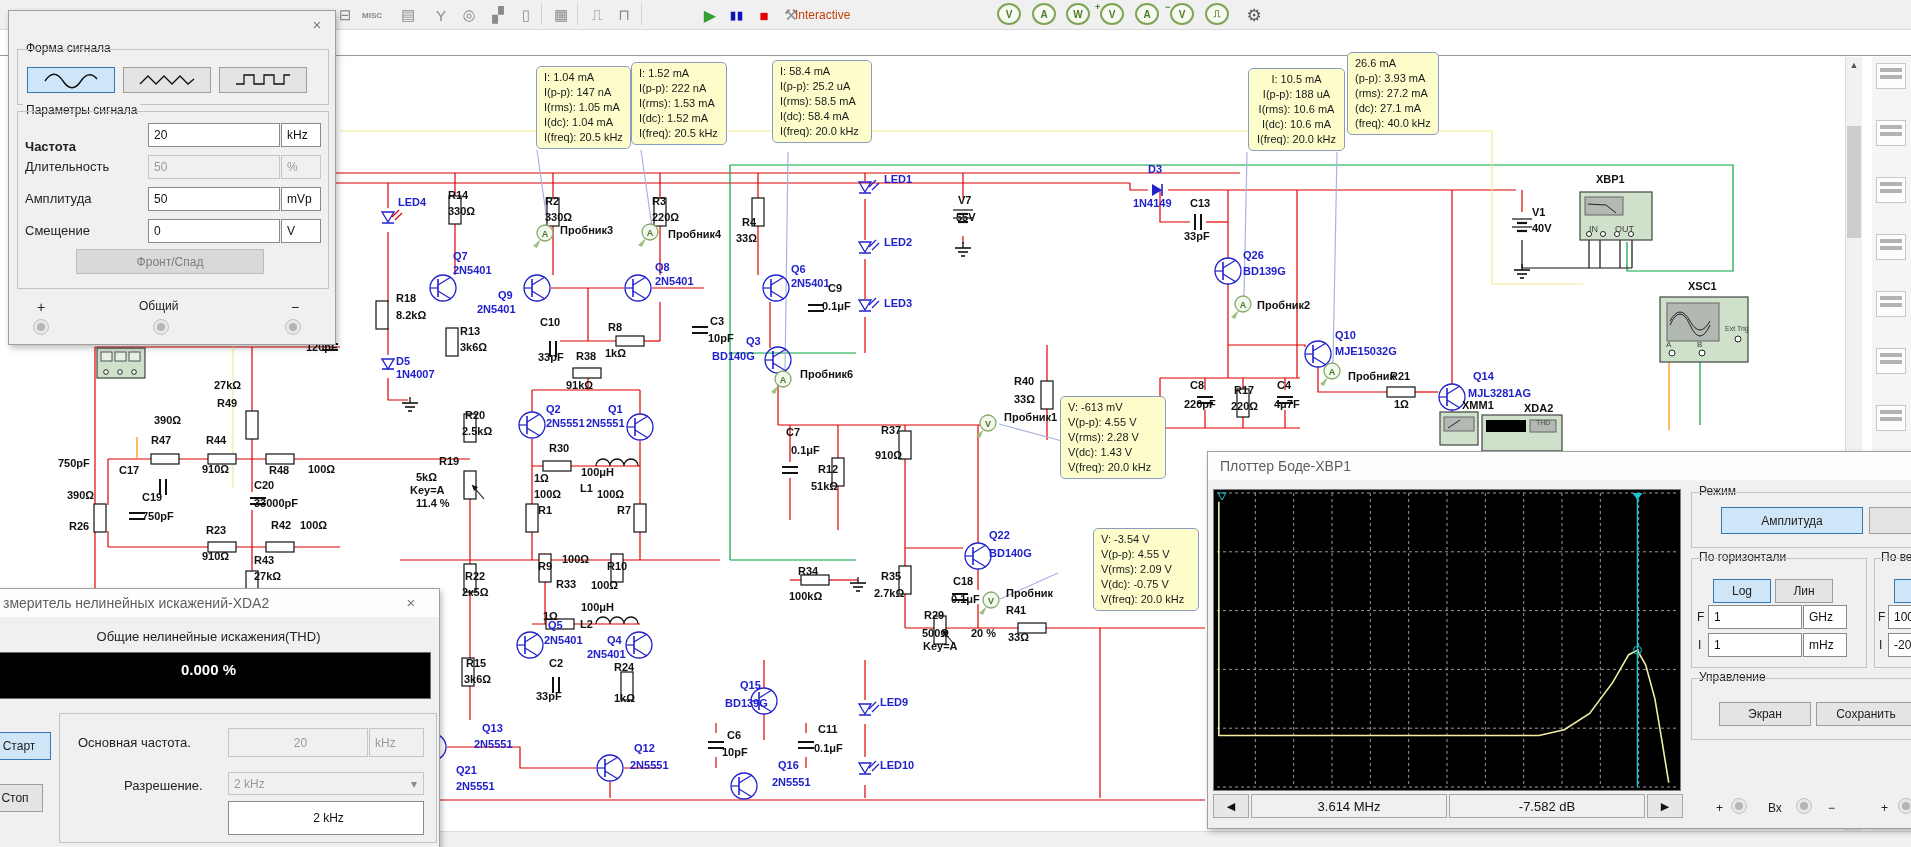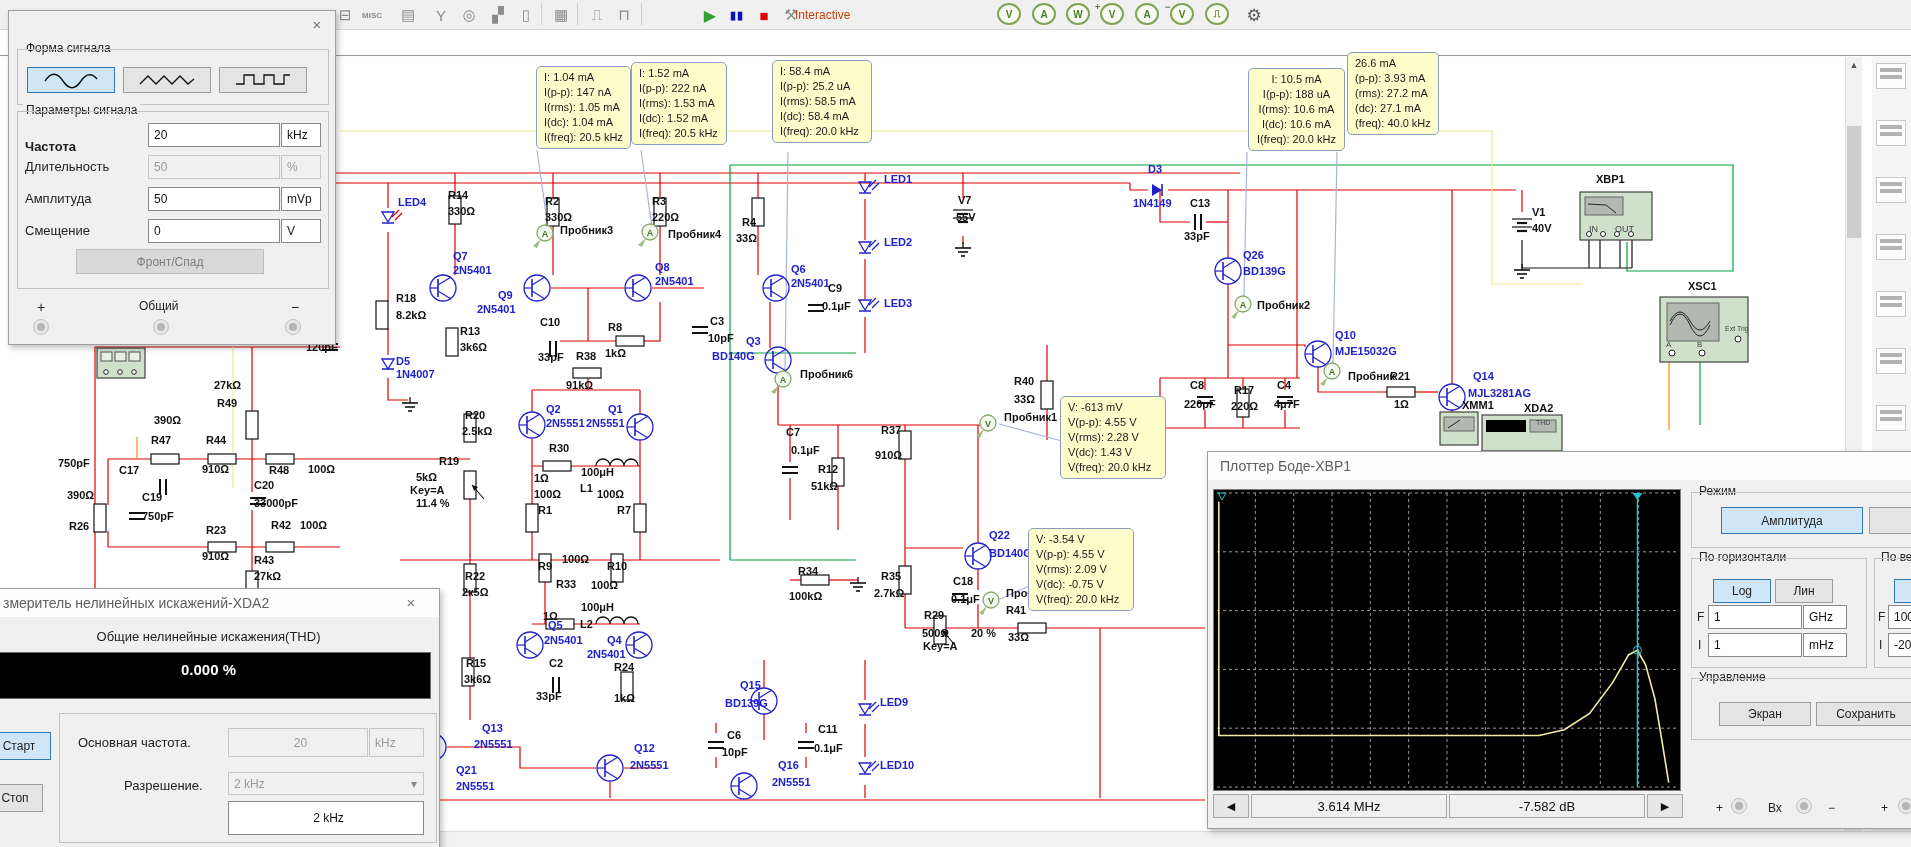--- a/index.html
+++ b/index.html
@@ -853,21 +853,21 @@
         <div>(dc): 27.1 mA</div>
         <div>(freq): 40.0 kHz</div>
       </div>
       <div class="ptt" style="left: 1060px; top: 396px; min-width: 106px;">
         <div>V: -613 mV</div>
         <div>V(p-p): 4.55 V</div>
         <div>V(rms): 2.28 V</div>
         <div>V(dc): 1.43 V</div>
         <div>V(freq): 20.0 kHz</div>
       </div>
-      <div class="ptt" style="left: 1028px; top: 528px; min-width: 106px;">
+      <div class="ptt" style="left: 1093px; top: 528px; min-width: 106px;">
         <div>V: -3.54 V</div>
         <div>V(p-p): 4.55 V</div>
         <div>V(rms): 2.09 V</div>
         <div>V(dc): -0.75 V</div>
         <div>V(freq): 20.0 kHz</div>
       </div>
     </div>
 
   <div class="dlg" id="bode" style="left:1207px;top:451px;width:720px;height:378px;z-index:5;">
     <div class="title"><span>Плоттер Боде-XBP1</span></div>

